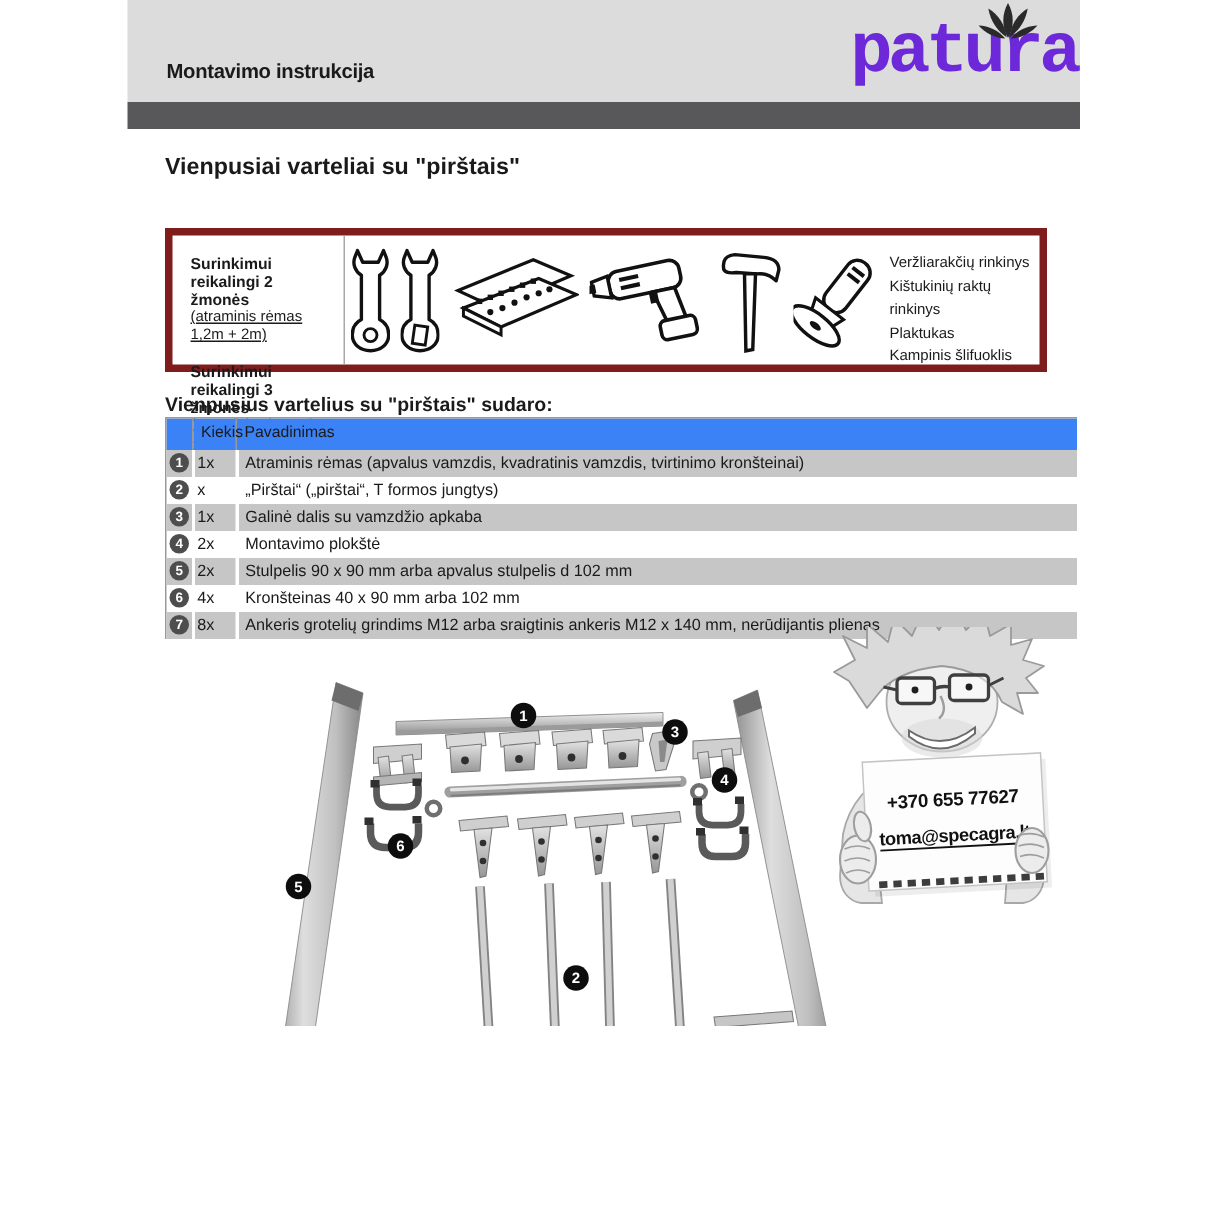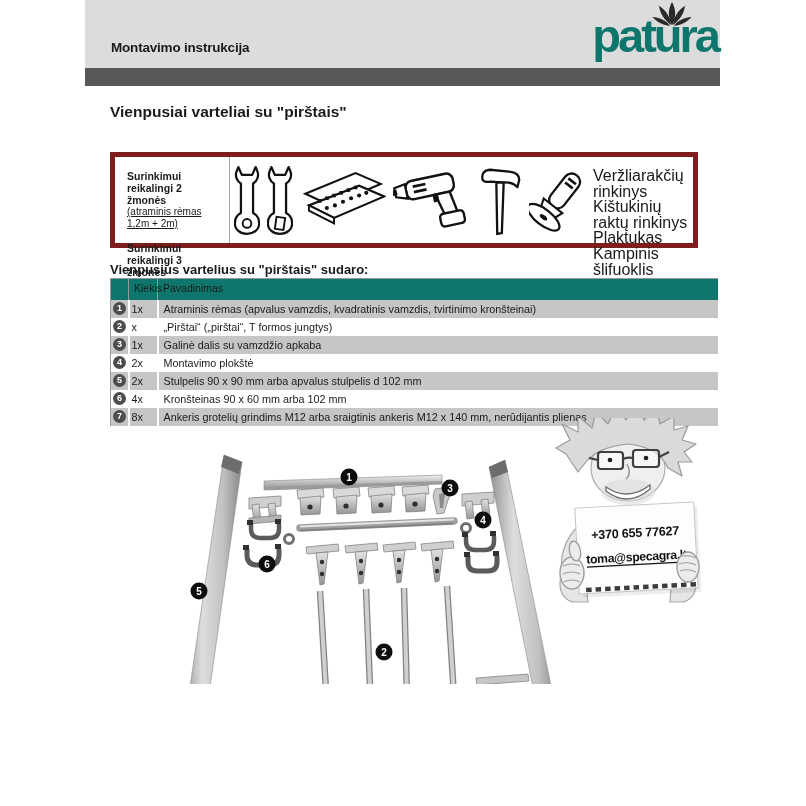--- a/index.html
+++ b/index.html
@@ -5,39 +5,39 @@
   * { margin:0; padding:0; box-sizing:border-box; }
   html,body { background:#ffffff; }
   body { font-family:"Liberation Sans", sans-serif; color:#1a1a1a; }
   .page { position:relative; width:806px; height:684px; background:#fff; overflow:hidden; margin:0 auto; }
 
   
   .band { position:absolute; left:85px; top:0; width:635px; height:68px; background:#dcdcdc; }
   .band-title { position:absolute; left:26px; top:40px; font-size:13.5px; font-weight:bold; letter-spacing:-0.2px; }
   .darkbar { position:absolute; left:85px; top:68px; width:635px; height:18px; background:#58585a; z-index:1; }
   .logo { position:absolute; right:0; top:0; width:210px; height:90px; z-index:5; }
-  .logo-text { position:absolute; right:2px; top:12px; font-size:47px; font-weight:bold; letter-spacing:-3px; color:#0f766e; line-height:1; }
+  .logo-text { position:absolute; right:2px; top:12px; font-size:47px; font-weight:bold; letter-spacing:-3px; color:#6d28d9; line-height:1;font-family:Liberation Mono, monospace; }
   .logo-leaf { position:absolute; right:27px; top:1px; }
 
   
   .page-title { position:absolute; left:110px; top:103px; font-size:15.5px; font-weight:bold; }
   .section-heading { position:absolute; left:110px; top:262px; font-size:13px; font-weight:bold; }
 
   
   .toolsbox { position:absolute; left:110px; top:152px; width:588px; height:96px; border:5px solid #7f1d1d; display:flex; background:#fff; }
   .tb-left { width:160px; border-right:1px solid #a8a8a8; padding:13px 8px 0 12px; }
   .tb-left .b { font-weight:bold; font-size:10.5px; line-height:12px; }
   .tb-left .n { font-size:10px; line-height:12px; margin-bottom:12px;text-decoration:underline; }
   .tb-mid { flex:1; display:flex; align-items:center; justify-content:center; gap:7px; padding:6px 4px; }
   .tb-right { width:150px; padding:11px 4px 0 4px; }
-  .tb-right div { font-size:16px; line-height:15.6px; }
+  .tb-right div { font-size:10px; line-height:15.6px; }
 
   
   .parts { position:absolute; left:110px; top:278px; width:608px; border-collapse:collapse; table-layout:fixed; border-top:1px solid #999; border-left:1px solid #999; }
-  .parts th { font-weight:normal; font-size:10.5px; text-align:left; height:21px; vertical-align:top; padding:3px 5px 0 5px; background:#0f766e; }
+  .parts th { font-weight:normal; font-size:10.5px; text-align:left; height:21px; vertical-align:top; padding:3px 5px 0 5px; background:#3b82f6; }
   .parts th.h-qty, .parts th.h-name { border-left:1px solid #999; }
   .parts td { font-size:10.8px; height:15px; padding:0 5px; white-space:nowrap; overflow:hidden; }
   .parts tr.alt td { background:#c6c6c6; }
   .parts td.c-qty, .parts td.c-name { border-left:2px solid #fff; }
   .parts td.c-qty { text-align:left; padding:3px 2px; }
   .parts td.c-num { padding:0 0 0 2px; }
   .numcircle { display:inline-block; width:13px; height:13px; border-radius:50%; background:#4d4d4d; color:#fff; font-size:9px; font-weight:bold; line-height:13px; text-align:center; vertical-align:middle; }
 
   .diagram { position:absolute; left:85px; top:418px; width:635px; height:388px; }
   svg text { font-family:"Liberation Sans", sans-serif; }
@@ -175,21 +175,21 @@
         <td class="c-name">Montavimo plokštė</td>
       </tr>
       <tr class="alt">
         <td class="c-num"><span class="numcircle">5</span></td>
         <td class="c-qty">2x</td>
         <td class="c-name">Stulpelis 90 x 90 mm arba apvalus stulpelis d 102 mm</td>
       </tr>
       <tr>
         <td class="c-num"><span class="numcircle">6</span></td>
         <td class="c-qty">4x</td>
-        <td class="c-name">Kronšteinas 90 x 60 mm arba 102 mm</td>
+        <td class="c-name">Kronšteinas 40 x 90 mm arba 102 mm</td>
       </tr>
       <tr class="alt">
         <td class="c-num"><span class="numcircle">7</span></td>
         <td class="c-qty">8x</td>
         <td class="c-name">Ankeris grotelių grindims M12 arba sraigtinis ankeris M12 x 140 mm, nerūdijantis plienas</td>
       </tr>
     </tbody>
   </table>
 
   <div class="diagram">

